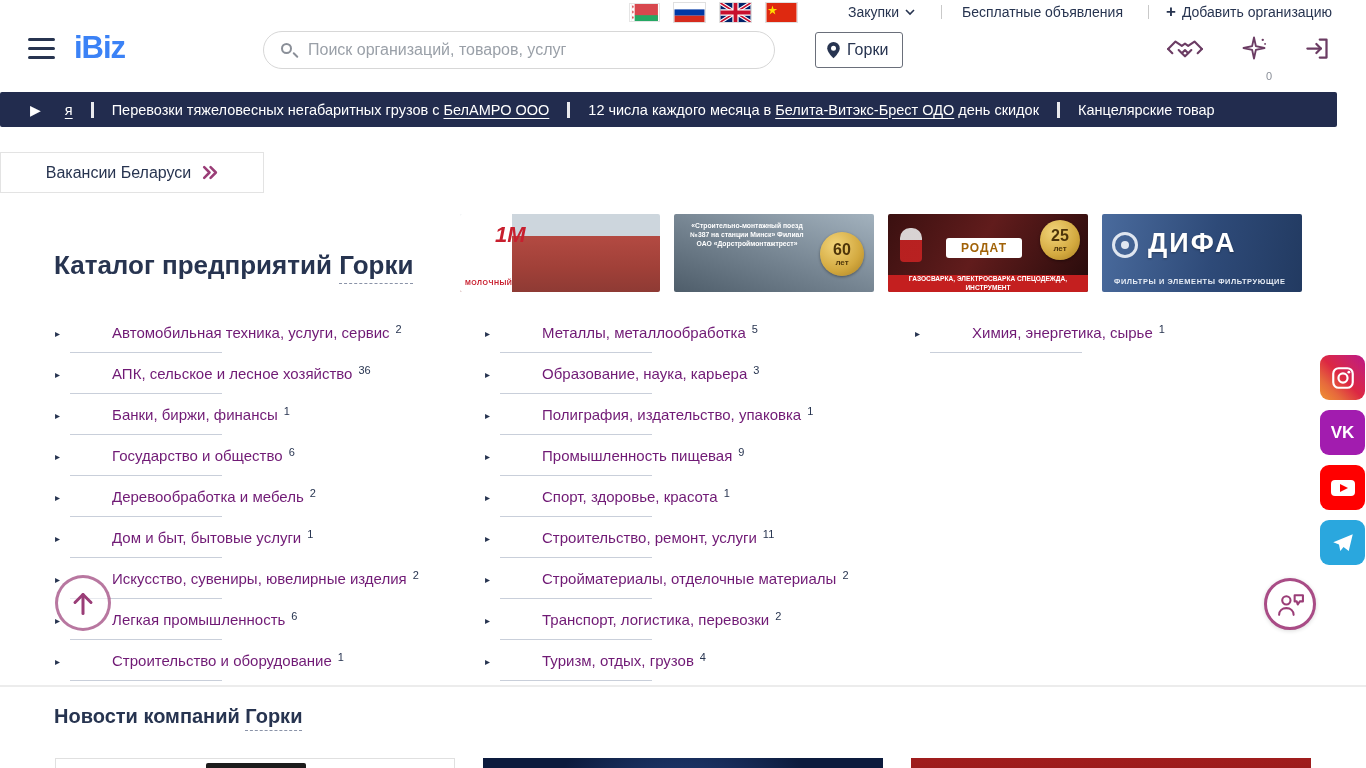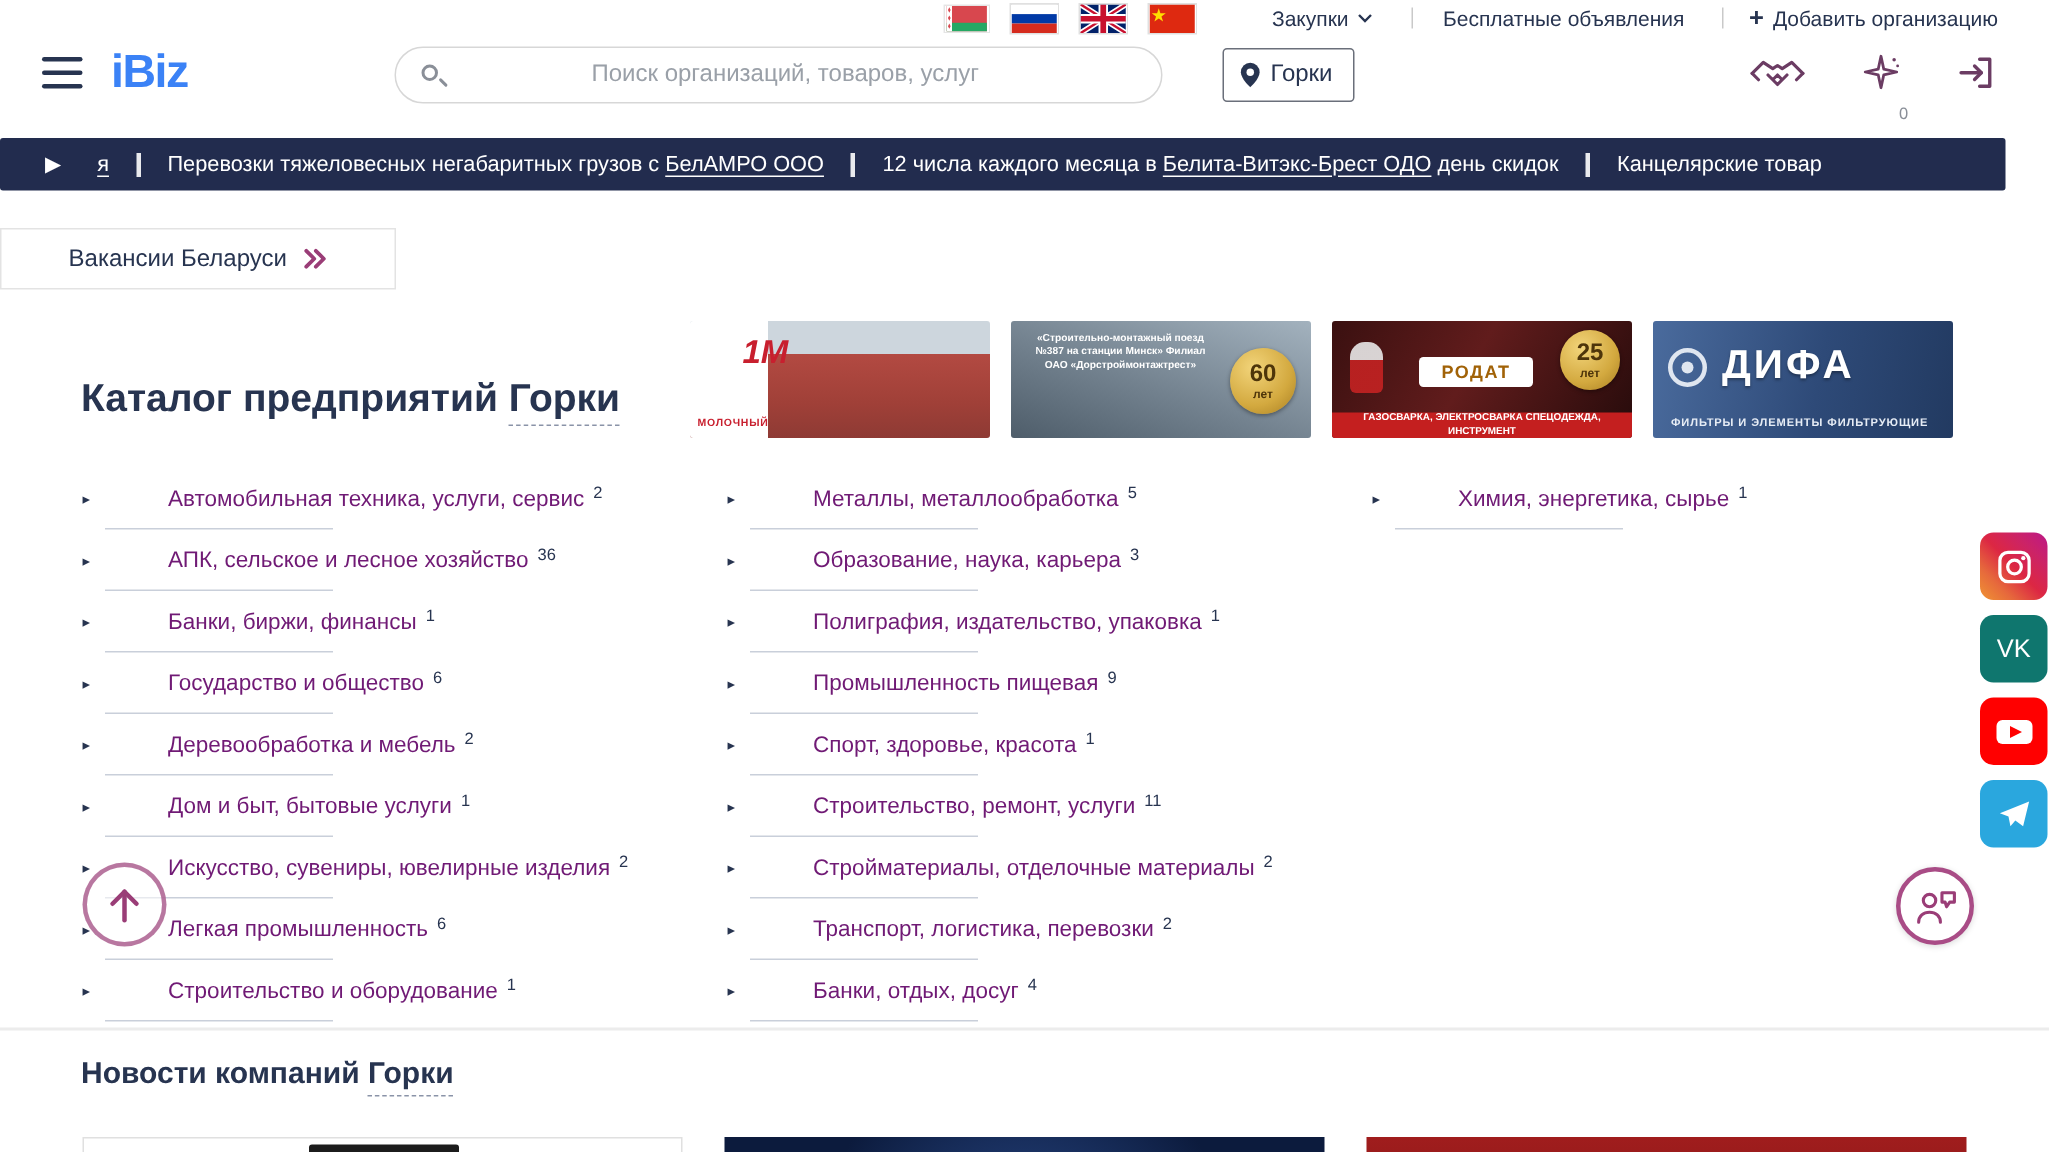--- a/index.html
+++ b/index.html
@@ -23,21 +23,21 @@
   .plus-ic { font-size:17px; font-weight:600; line-height:14px; }
 
   
   .header { position:absolute; top:24px; left:0; width:100%; height:54px; }
   .burger { position:absolute; left:28px; top:14px; width:27px; height:21px; display:flex; flex-direction:column; justify-content:space-between; cursor:pointer; }
   .burger span { display:block; height:3px; background:#273450; border-radius:2px; }
   .logo { position:absolute; left:74px; top:6px; font-size:31px; font-weight:700; letter-spacing:-1px; color:#3b82f6; cursor:pointer; }
   .search-wrap { position:absolute; left:263px; top:7px; width:512px; height:38px; border:1px solid #d7d7d7; border-radius:19px; background:#fff; }
   .search-icon { position:absolute; left:17px; top:11px; width:11px; height:11px; border:2px solid #8a8f98; border-radius:50%; }
   .search-icon::after { content:""; position:absolute; left:9px; top:9px; width:7px; height:2px; background:#8a8f98; transform:rotate(45deg); border-radius:1px; }
-  .search-input { position:absolute; left:32px; top:1px; width:455px; height:34px; border:none; outline:none; font-size:16px; font-family:inherit; color:#333; background:transparent;text-align:center; }
+  .search-input { position:absolute; left:44px; top:1px; width:455px; height:34px; border:none; outline:none; font-size:16px; font-family:inherit; color:#333; background:transparent; }
   .search-input::placeholder { color:#9aa0a8; }
   .loc-btn { position:absolute; left:815px; top:8px; height:36px; padding:0 14px 0 10px; border:1px solid #6a6f7a; border-radius:3px; display:flex; align-items:center; gap:6px; font-size:16px; color:#273450; background:#fff; cursor:pointer; }
   .hdr-ic { position:absolute; cursor:pointer; }
   .ic-handshake { left:1166px; top:12px; }
   .ic-sparkle { left:1240px; top:10px; }
   .spark-count { position:absolute; left:1266px; top:46px; font-size:11px; color:#8a8f98; }
   .ic-login { left:1304px; top:11px; }
 
   
   .ticker { position:absolute; top:92px; left:0; width:1337px; height:35px; background:#222c4e; border-radius:2px; color:#fff; display:flex; align-items:center; font-size:14.5px; white-space:nowrap; overflow:hidden; padding-left:30px; }
@@ -90,21 +90,21 @@
   .cat-row { font-size:15px; line-height:21px; color:#273450; }
   .cat-arrow { font-size:10px; color:#273450; margin-right:8px; vertical-align:1px; }
   .cat-link { color:#701a75; cursor:pointer;margin-left:44px; }
   .cat-count { font-size:11px; color:#273450; margin-left:6px; position:relative; top:-5px; }
   .cat-rule { width:152px; height:1px; background:#c9cfda; margin:7px 0 0 15px; }
 
   
   .social { position:absolute; right:1px; top:355px; display:flex; flex-direction:column; gap:10px; }
   .soc { width:45px; height:45px; border-radius:9px; display:flex; align-items:center; justify-content:center; cursor:pointer; }
   .soc-ig { background:linear-gradient(45deg,#f09433,#e6683c 25%,#dc2743 50%,#cc2366 75%,#bc1888); }
-  .soc-vk { background:#0f766e; color:#fff; font-weight:400; font-size:17px; }
+  .soc-vk { background:#a21caf; color:#fff; font-weight:700; font-size:17px; }
   .soc-yt { background:#ff0000; position:relative; }
   .yt-shape { width:24px; height:16px; background:#fff; border-radius:4px; position:relative; }
   .yt-shape::after { content:""; position:absolute; left:9px; top:4px; border-left:8px solid #ff0000; border-top:4px solid transparent; border-bottom:4px solid transparent; }
   .soc-tg { background:#2aa7de; }
 
   
   .scroll-top { position:absolute; left:55px; top:575px; width:56px; height:56px; border-radius:50%; border:3px solid rgba(154,61,119,.7); background:rgba(255,255,255,.55); display:flex; align-items:center; justify-content:center; cursor:pointer; z-index:5; }
   .chat-btn { position:absolute; left:1264px; top:578px; width:52px; height:52px; border-radius:50%; border:3px solid #a94c86; background:#fff; display:flex; align-items:center; justify-content:center; cursor:pointer; z-index:5; box-shadow:0 1px 4px rgba(0,0,0,.15); }
 
   
@@ -337,21 +337,21 @@
     </div>
     <div class="cat-item">
       <div class="cat-row"><span class="cat-arrow">▸</span><a class="cat-link">Стройматериалы, отделочные материалы</a><span class="cat-count">2</span></div>
       <div class="cat-rule"></div>
     </div>
     <div class="cat-item">
       <div class="cat-row"><span class="cat-arrow">▸</span><a class="cat-link">Транспорт, логистика, перевозки</a><span class="cat-count">2</span></div>
       <div class="cat-rule"></div>
     </div>
     <div class="cat-item">
-      <div class="cat-row"><span class="cat-arrow">▸</span><a class="cat-link">Банки, отдых, досуг</a><span class="cat-count">4</span></div>
+      <div class="cat-row"><span class="cat-arrow">▸</span><a class="cat-link">Туризм, отдых, грузов</a><span class="cat-count">4</span></div>
       <div class="cat-rule"></div>
     </div>
   </div>
 
   <div class="cat-col col-3">
     <div class="cat-item">
       <div class="cat-row"><span class="cat-arrow">▸</span><a class="cat-link">Химия, энергетика, сырье</a><span class="cat-count">1</span></div>
       <div class="cat-rule"></div>
     </div>
   </div>

